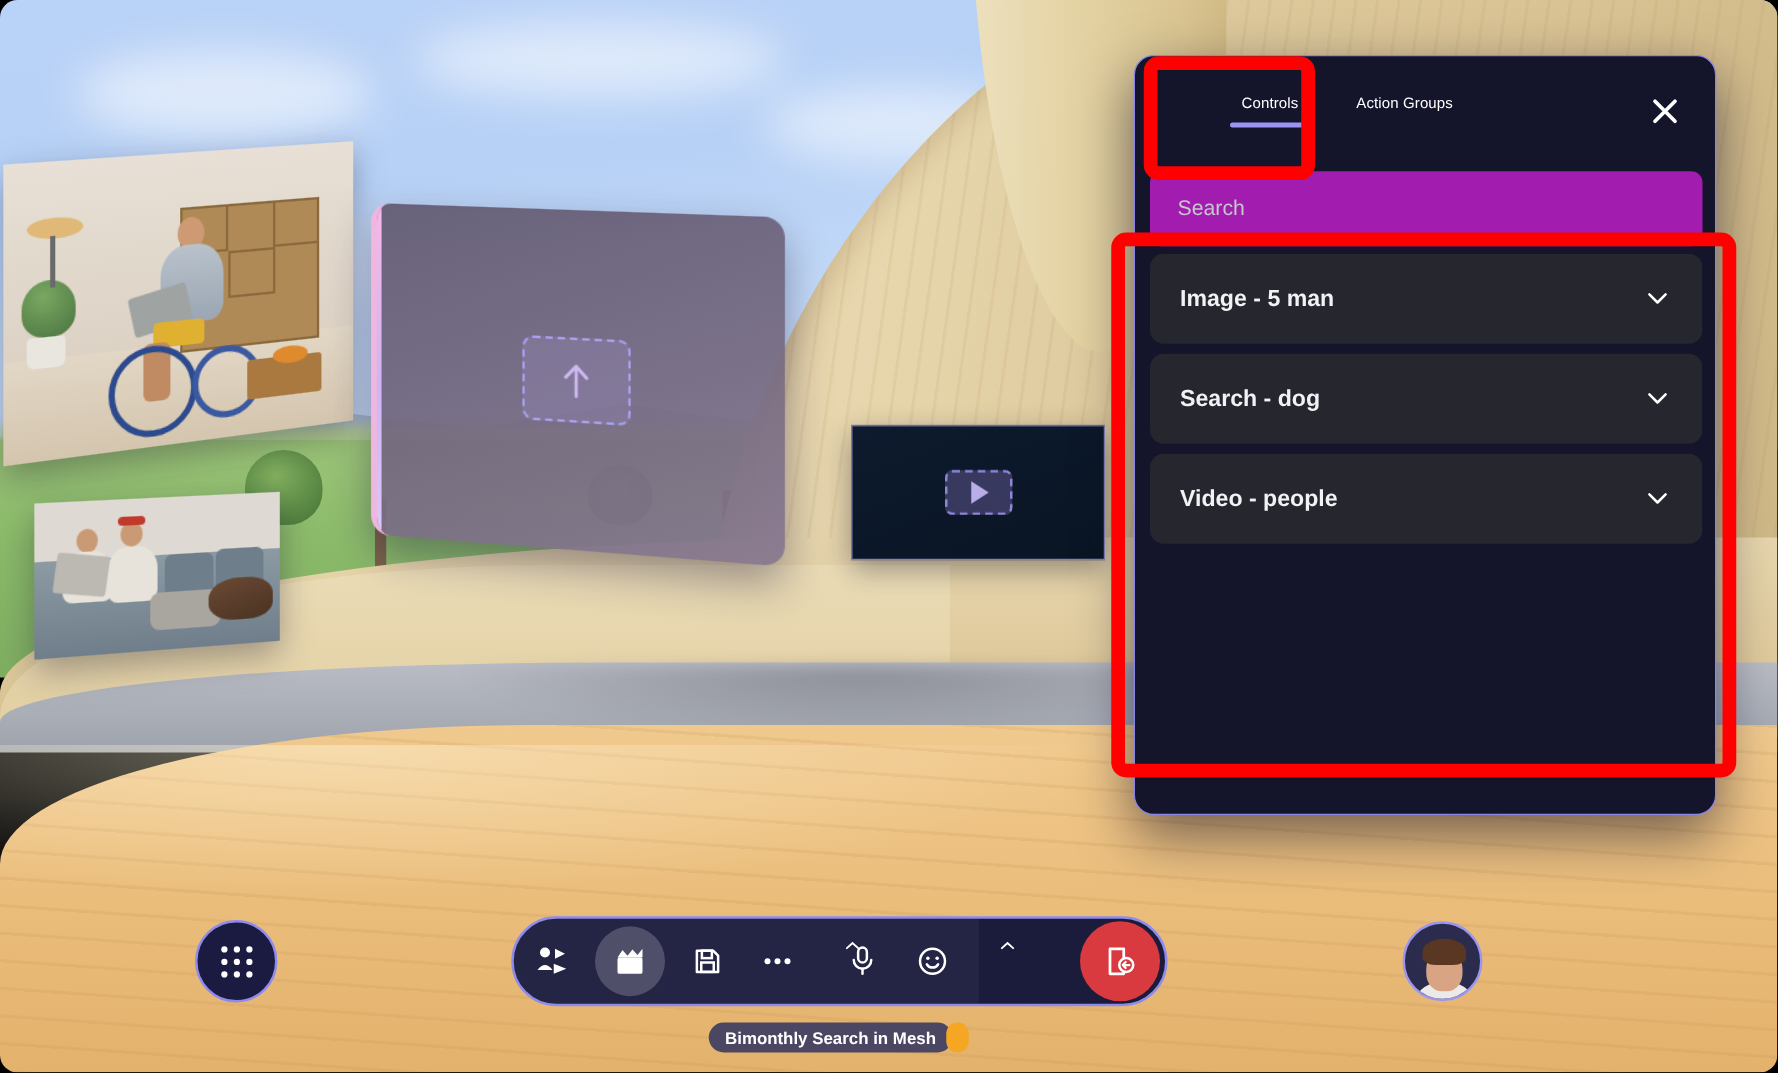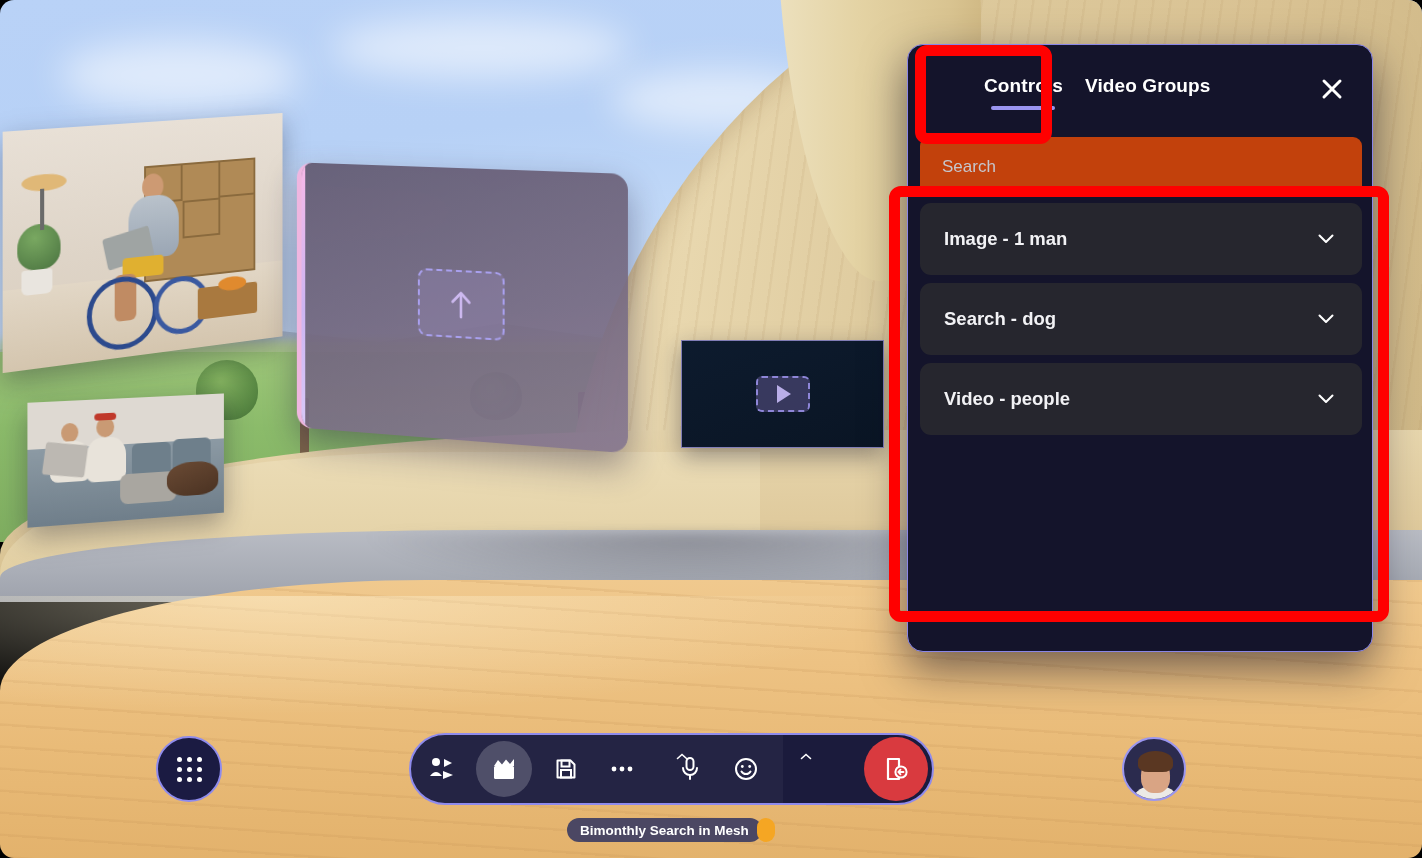--- a/index.html
+++ b/index.html
@@ -194,37 +194,37 @@
   }
   .panel-header {
     position:relative; height:92px;
     display:flex; align-items:center;
   }
   .tab {
     position:relative; display:flex; flex-direction:column; align-items:center;
     padding: 0 4px; cursor:pointer;
   }
   .tab-label {
-    color:#fff; font-size:19px; font-weight:bold; letter-spacing:.1px;text-align:center;
+    color:#fff; font-size:12px; font-weight:normal; letter-spacing:.1px;text-align:center;
   }
   .tab.active .tab-underline {
     display:block; width:64px; height:3.5px; border-radius:2px;
     background:#9a95f0; margin-top:9px;
   }
   .tab-underline { display:none; }
   #tab-controls { position:absolute; left:72px; top:30px; }
   #tab-actiongroups { position:absolute; left:173px; top:30px; }
   .close-btn {
     position:absolute; right:24px; top:28px; width:32px; height:32px;
     display:flex; align-items:center; justify-content:center; cursor:pointer;
   }
 
   .search-field {
     position:absolute; left:12px; top:92px; width:442px; height:60px;
-    background:#c2410c; border-radius:9px;
+    background:#a21caf; border-radius:9px;
     display:flex; align-items:center; padding-left:22px;
   }
   .search-placeholder { color:#c6c6cd; font-size:17px; }
 
   .list-area {
     position:absolute; left:12px; top:158px; width:442px; height:434px;
     overflow:hidden;
   }
   .list-item {
     height:72px; margin-bottom:8px;
@@ -394,37 +394,37 @@
     </div>
   </div>
 
   <div class="mesh-panel">
     <div class="panel-header">
       <div class="tab active" id="tab-controls">
         <span class="tab-label">Controls</span>
         <span class="tab-underline"></span>
       </div>
       <div class="tab" id="tab-actiongroups">
-        <span class="tab-label">Video Groups</span>
+        <span class="tab-label">Action Groups</span>
 
       </div>
       <div class="close-btn">
         <svg width="26" height="26" viewBox="0 0 26 26">
           <path d="M5 5 L21 21 M21 5 L5 21" stroke="#ffffff" stroke-width="3" stroke-linecap="round"></path>
         </svg>
       </div>
     </div>
 
     <div class="search-field">
       <span class="search-placeholder">Search</span>
     </div>
 
     <div class="list-area">
       <div class="list-item">
-        <span class="list-item-label">Image - 1 man</span>
+        <span class="list-item-label">Image - 5 man</span>
         <svg class="chev" viewBox="0 0 20 20">
           <path d="M3.5 6.5 L10 13 L16.5 6.5" stroke="#ffffff" stroke-width="2" fill="none" stroke-linecap="round" stroke-linejoin="round"></path>
         </svg>
       </div>
       <div class="list-item">
         <span class="list-item-label">Search - dog</span>
         <svg class="chev" viewBox="0 0 20 20">
           <path d="M3.5 6.5 L10 13 L16.5 6.5" stroke="#ffffff" stroke-width="2" fill="none" stroke-linecap="round" stroke-linejoin="round"></path>
         </svg>
       </div>

